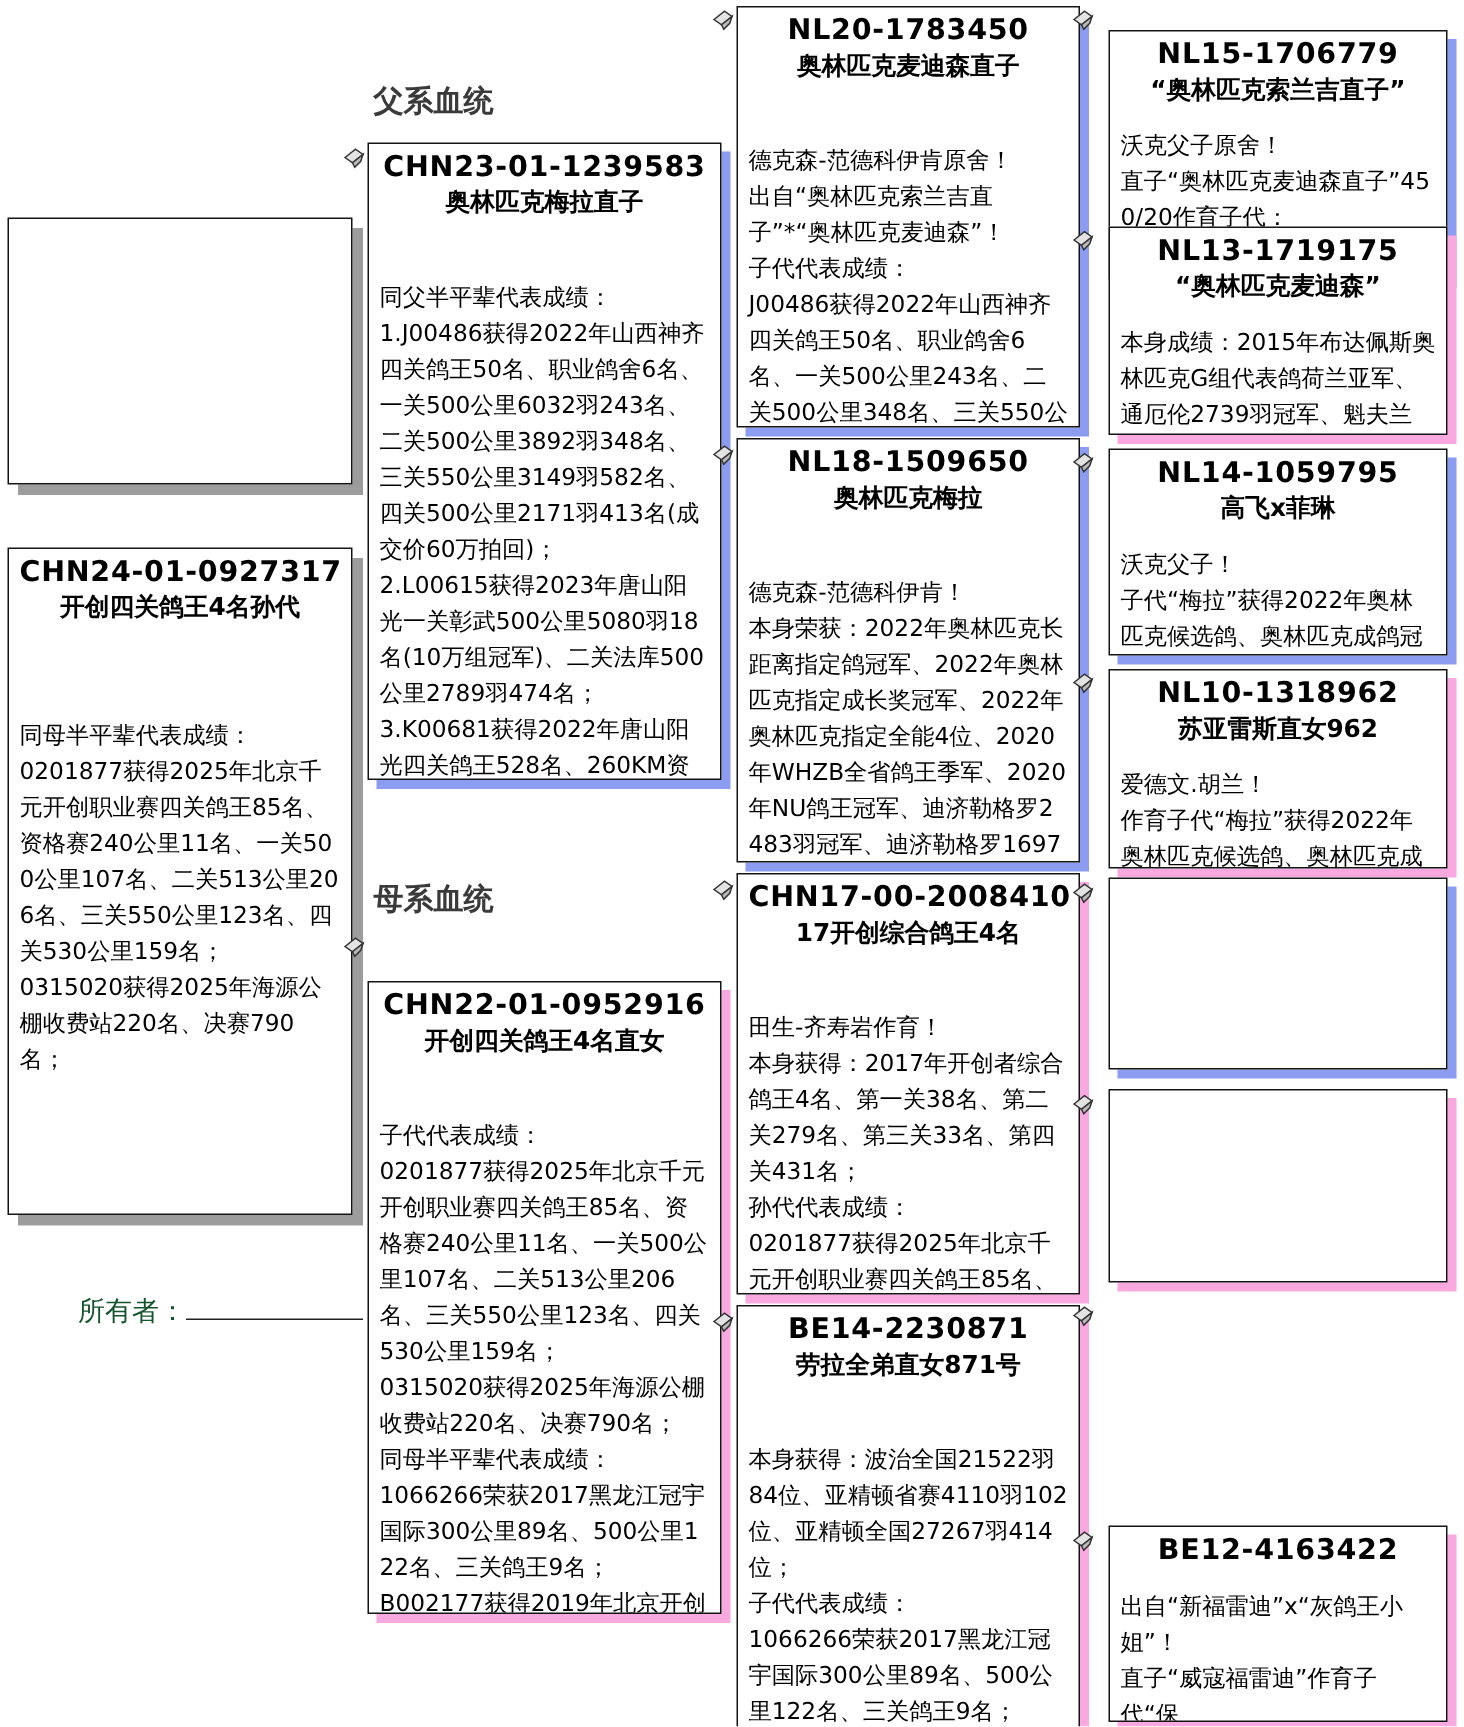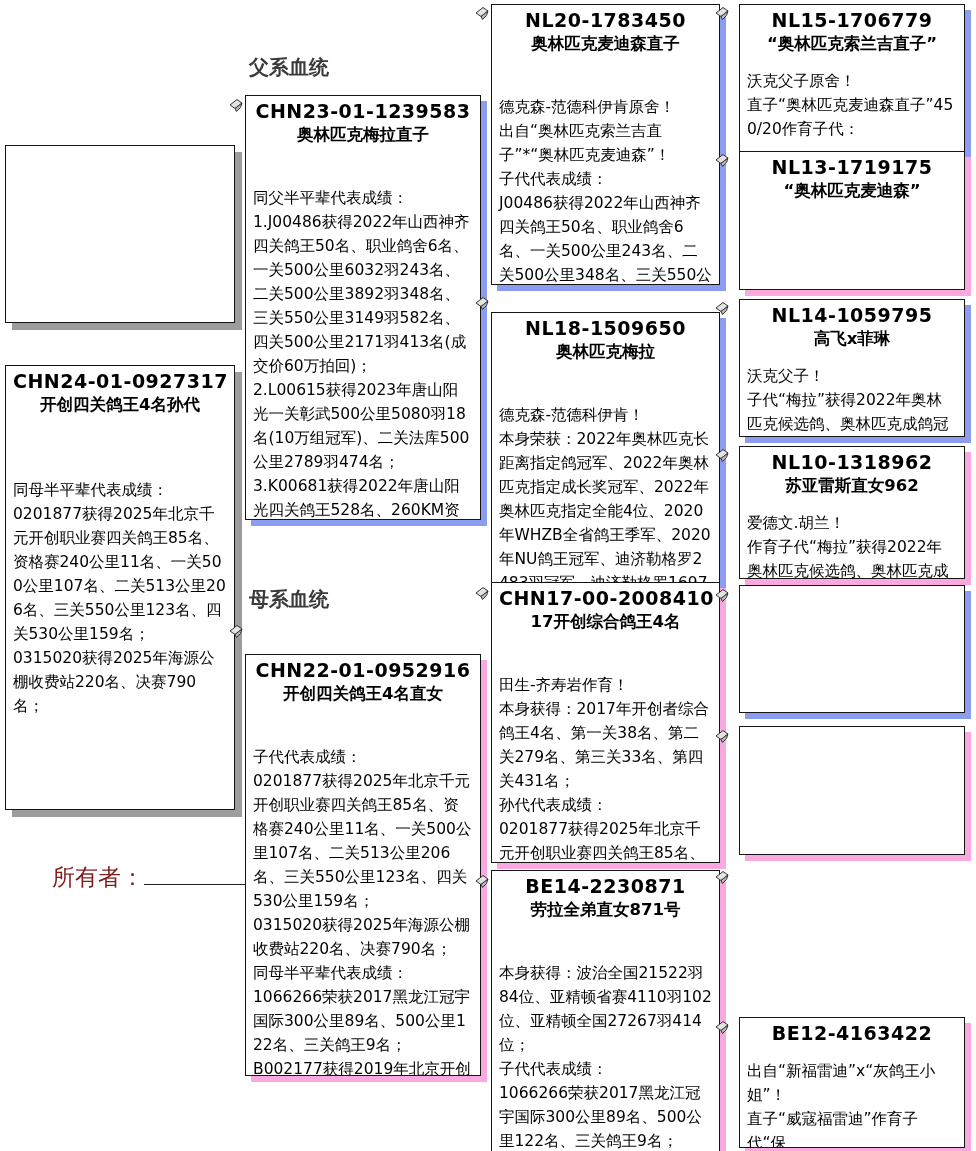--- a/index.html
+++ b/index.html
@@ -50,22 +50,22 @@
   .gap-md { margin-top: 40px; }
   .gap-lg { margin-top: 62px; }
   .branch-label {
     position: absolute;
     font-size: 20px;
     font-weight: bold;
     color: #3a3a3a;
   }
   .owner-line {
     position: absolute;
-    font-size: 23px;
-    color: #7f1d1d;
+    font-size: 18px;
+    color: #14532d;
   }
   .owner-blank {
     display: inline-block;
     width: 118px;
     border-bottom: 1.6px solid #222;
     height: 17px;
     vertical-align: baseline;
   }
   .clip-holder {
     position: absolute;
@@ -116,21 +116,21 @@
 
   <div class="box shadow-blue" style="left:491px; top:4px; width:229px; height:281px;">
     <div class="ring">NL20-1783450</div>
     <div class="bird-name">奥林匹克麦迪森直子</div>
     <div class="body gap-md">德克森-范德科伊肯原舍！
 出自“奥林匹克索兰吉直子”*“奥林匹克麦迪森”！
 子代代表成绩：
 J00486获得2022年山西神齐四关鸽王50名、职业鸽舍6名、一关500公里243名、二关500公里348名、三关550公里582名、四关500公里413名(成交价</div>
   </div>
 
-  <div class="box shadow-blue" style="left:491px; top:292px; width:229px; height:283px;margin-top:20px;">
+  <div class="box shadow-blue" style="left:491px; top:292px; width:229px; height:283px;">
     <div class="ring">NL18-1509650</div>
     <div class="bird-name">奥林匹克梅拉</div>
     <div class="body gap-md">德克森-范德科伊肯！
 本身荣获：2022年奥林匹克长距离指定鸽冠军、2022年奥林匹克指定成长奖冠军、2022年奥林匹克指定全能4位、2020年WHZB全省鸽王季军、2020年NU鸽王冠军、迪济勒格罗2483羽冠军、迪济勒格罗1697羽冠军、NPO查特路2871羽季</div>
   </div>
 
   <div class="box shadow-pink" style="left:491px; top:582px; width:229px; height:281px;">
     <div class="ring">CHN17-00-2008410</div>
     <div class="bird-name">17开创综合鸽王4名</div>
     <div class="body gap-md">田生-齐寿岩作育！
@@ -141,30 +141,31 @@
 
   <div class="box shadow-pink" style="left:491px; top:870px; width:229px; height:318px;">
     <div class="ring">BE14-2230871</div>
     <div class="bird-name">劳拉全弟直女871号</div>
     <div class="body gap-md">本身获得：波治全国21522羽84位、亚精顿省赛4110羽102位、亚精顿全国27267羽414位；
 子代代表成绩：
 1066266荣获2017黑龙江冠宇国际300公里89名、500公里122名、三关鸽王9名；
 B002177获得2019年北京开创</div>
   </div>
 
-  <div class="box shadow-blue" style="left:739px; top:4px; width:226px; height:166px;">
+  <div class="box shadow-blue" style="left:739px; top:20px; width:226px; height:166px;">
     <div class="ring">NL15-1706779</div>
     <div class="bird-name">“奥林匹克索兰吉直子”</div>
     <div class="body gap-sm">沃克父子原舍！
 直子“奥林匹克麦迪森直子”450/20作育子代：</div>
   </div>
 
   <div class="box shadow-pink" style="left:739px; top:151px; width:226px; height:139px;">
     <div class="ring">NL13-1719175</div>
     <div class="bird-name">“奥林匹克麦迪森”</div>
+    <div class="body gap-sm">本身成绩：2015年布达佩斯奥林匹克G组代表鸽荷兰亚军、通厄伦2739羽冠军、魁夫兰</div>
   </div>
 
   <div class="box shadow-blue" style="left:739px; top:299px; width:226px; height:138px;">
     <div class="ring">NL14-1059795</div>
     <div class="bird-name">高飞x菲琳</div>
     <div class="body gap-sm">沃克父子！
 子代“梅拉”获得2022年奥林匹克候选鸽、奥林匹克成鸽冠</div>
   </div>
 
   <div class="box shadow-pink" style="left:739px; top:446px; width:226px; height:133px;">

